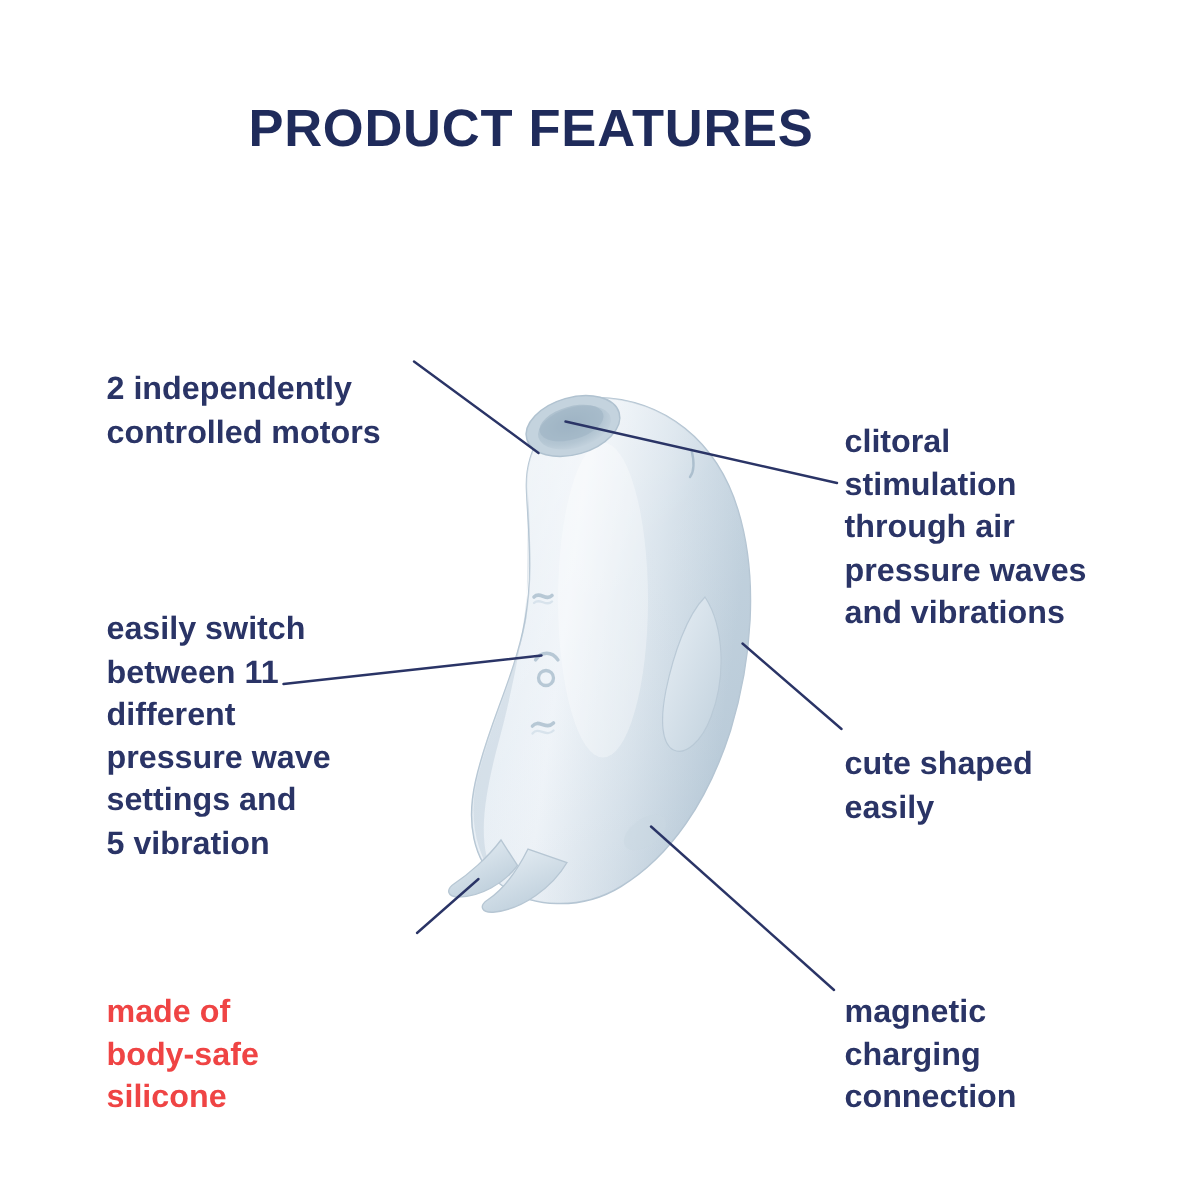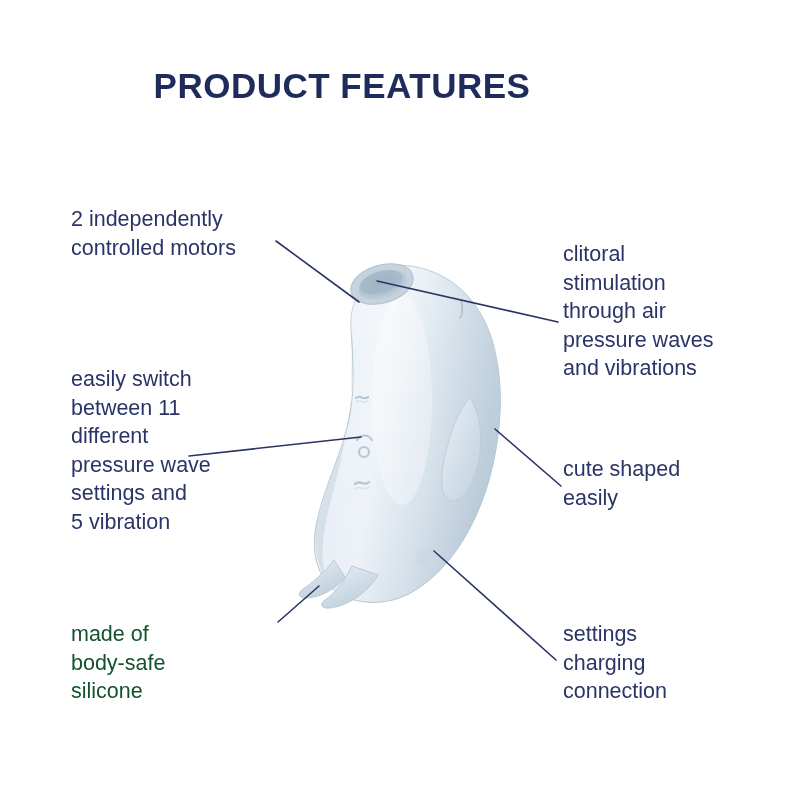--- a/index.html
+++ b/index.html
@@ -14,38 +14,39 @@
     background: #ffffff;
     overflow: hidden;
     font-family: "Liberation Sans", sans-serif;
     color: #26305c;
   }
 
   
   #page-title {
     position: absolute;
     top: 68px;
-    left: 4px;
+    left: 16px;
     width: 676px;
     text-align: center;
     font-size: 35px;
     font-weight: bold;
     letter-spacing: 0.5px;
     color: #1f2b5b;
     line-height: 1;
   }
 
   
   .feature-label {
     position: absolute;
     font-size: 21.5px;
     line-height: 1.33;
-    font-weight: 400;
+    font-weight: 700;
     color: #2a3466;
     white-space: pre-line;
+    margin-top: 40px;
   }
   .feature-label.right {
     text-align: left;
   }
 
   #label-motors        { left: 71px;  top: 205px; width: 250px; }
   #label-switch        { left: 71px;  top: 365px; width: 210px; }
   #label-silicone      { left: 71px;  top: 620px; width: 220px; }
   #label-clitoral      { left: 563px; top: 240px; width: 250px; }
   #label-design        { left: 563px; top: 455px; width: 230px; }
@@ -186,30 +187,30 @@
   <div class="feature-label" id="label-motors" style="color: rgb(42, 52, 102);">2 independently
 controlled motors</div>
 
   <div class="feature-label" id="label-switch" style="color: rgb(42, 52, 102);">easily switch
 between 11
 different
 pressure wave
 settings and
 5 vibration</div>
 
-  <div class="feature-label" id="label-silicone" style="color: #14532d;">made of
+  <div class="feature-label" id="label-silicone" style="color: #ef4444;">made of
 body-safe
 silicone</div>
 
   <div class="feature-label right" id="label-clitoral" style="color: rgb(42, 52, 102);">clitoral
 stimulation
 through air
 pressure waves
 and vibrations</div>
 
   <div class="feature-label right" id="label-design" style="color: rgb(42, 52, 102);">cute shaped
 easily</div>
 
-  <div class="feature-label right" id="label-charging" style="color: rgb(42, 52, 102);">settings
+  <div class="feature-label right" id="label-charging" style="color: rgb(42, 52, 102);">magnetic
 charging
 connection</div>
 
 </div>
 
 </body></html>

